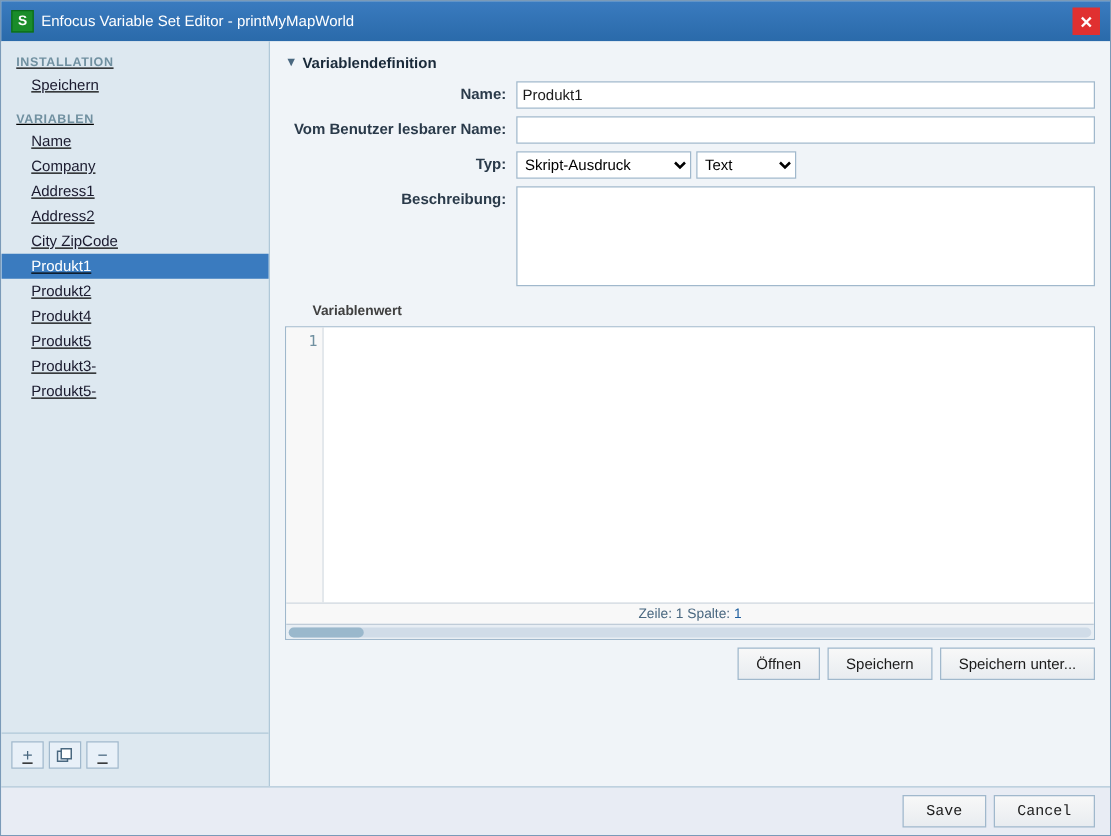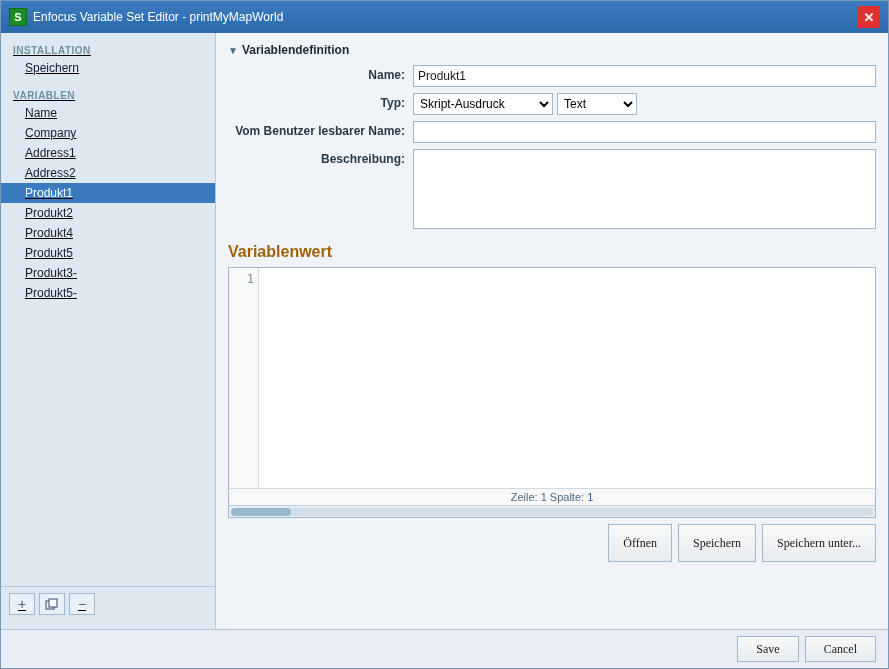--- a/index.html
+++ b/index.html
@@ -189,23 +189,24 @@
       resize: none;
       font-size: 12px;
       font-family: inherit;
       padding: 2px 4px;
     }
     .variablenwert-section {
       margin-top: 8px;
     }
     .variablenwert-title {
       font-weight: bold;
-      font-size: 16px;
-      color: #a16207;
+      font-size: 11px;
+      color: #404040;
       margin-bottom: 6px;
+      margin-left: 22px;
     }
     .code-editor-container {
       display: flex;
       flex-direction: column;
       border: 1px solid #a0b8cc;
       background: white;
       flex: 1;
     }
     .code-editor-inner {
       display: flex;
@@ -271,40 +272,40 @@
       justify-content: flex-end;
       gap: 6px;
       padding: 6px 0 2px 0;
     }
     .action-btn {
       padding: 4px 14px;
       border: 1px solid #a0b8cc;
       background: linear-gradient(to bottom, #f8f8f8, #e8ecf0);
       cursor: pointer;
       font-size: 12px;
-      font-family: Liberation Serif, serif;
+      font-family: Liberation Sans, sans-serif;
       color: #1a1a1a;
-      height: 38px;
+      height: 26px;
     }
     .bottom-bar {
       border-top: 1px solid #b0c8d8;
       padding: 6px 12px;
       display: flex;
       justify-content: flex-end;
       gap: 6px;
       background: #e8ecf4;
       flex-shrink: 0;
     }
     .bottom-btn {
       padding: 4px 18px;
       border: 1px solid #a0b8cc;
       background: linear-gradient(to bottom, #f8f8f8, #e8ecf0);
       cursor: pointer;
       font-size: 12px;
-      font-family: Liberation Serif, serif;
+      font-family: Liberation Mono, monospace;
       color: #1a1a1a;
       height: 26px;
     }
   </style>
 </head>
 <body>
 
 <div class="window">
 
   <div class="title-bar">
@@ -319,20 +320,21 @@
 
     <div class="sidebar">
       <div class="sidebar-section-label">INSTALLATION</div>
       <div class="sidebar-item">Speichern</div>
 
       <div class="sidebar-section-label" style="margin-top:8px;">VARIABLEN</div>
       <div class="sidebar-item">Name</div>
       <div class="sidebar-item">Company</div>
       <div class="sidebar-item">Address1</div>
       <div class="sidebar-item">Address2</div>
+      <div class="sidebar-item">City ZipCode</div>
       <div class="sidebar-item selected">Produkt1</div>
       <div class="sidebar-item">Produkt2</div>
       <div class="sidebar-item">Produkt4</div>
       <div class="sidebar-item">Produkt5</div>
       <div class="sidebar-item">Produkt3-</div>
       <div class="sidebar-item">Produkt5-</div>
 
       <div class="sidebar-bottom">
         <button class="sidebar-btn">+</button>
         <button class="sidebar-btn">
@@ -348,43 +350,43 @@
     <div class="main-content">
 
       <div class="section-header">
         <span class="section-toggle">▼</span>
         <span class="section-title">Variablendefinition</span>
       </div>
 
       <div class="form-group">
         <label class="form-label">Name:</label>
         <input type="text" class="form-control" value="Produkt1" style="">
+      </div>
+
+      <div class="form-group">
+        <label class="form-label">Vom Benutzer lesbarer Name:</label>
+        <input type="text" class="form-control" value="" style="">
       </div>
 
       <div class="form-group">
         <label class="form-label">Typ:</label>
         <div class="typ-row">
           <select class="typ-select typ-select-wide">
             <option>Skript-Ausdruck</option>
             <option>Text</option>
             <option>Zahl</option>
             <option>Datum</option>
           </select>
           <select class="typ-select typ-select-narrow">
             <option>Text</option>
             <option>Zahl</option>
             <option>Datum</option>
             <option>Boolean</option>
           </select>
         </div>
-      </div>
-
-      <div class="form-group">
-        <label class="form-label">Vom Benutzer lesbarer Name:</label>
-        <input type="text" class="form-control" value="" style="">
       </div>
 
       <div class="form-group">
         <label class="form-label">Beschreibung:</label>
         <textarea class="beschreibung-area" style=""></textarea>
       </div>
 
       <div class="variablenwert-section">
         <div class="variablenwert-title">Variablenwert</div>
 

